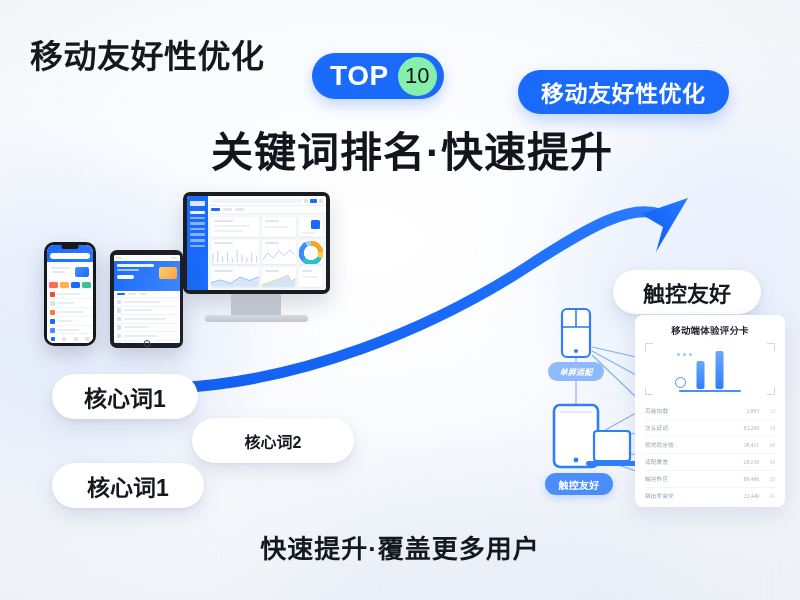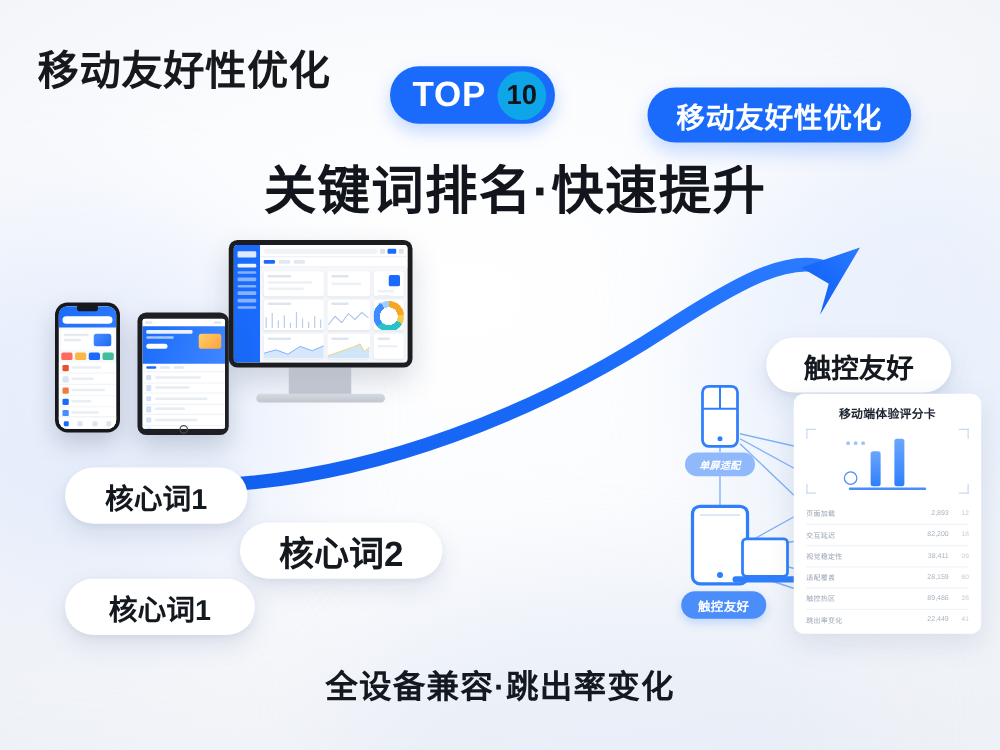--- a/index.html
+++ b/index.html
@@ -66,24 +66,24 @@
     color: #ffffff;
     font-size: 28px;
     font-weight: 700;
     letter-spacing: .6px;
     line-height: 1;
     margin-right: 9px;
   }
   .top-badge .top-num {
     width: 39px; height: 39px;
     border-radius: 50%;
-    background: #0ea5e9;
+    background: #86efac;
     color: #10141b;
     font-size: 22px;
-    font-weight: 700;
+    font-weight: 400;
     display: flex;
     align-items: center;
     justify-content: center;
     line-height: 1;
   }
   .head-pill {
     position: absolute;
     left: 518px; top: 48px;
     height: 44px;
     padding: 0 23px;
@@ -252,21 +252,21 @@
     align-items: center;
     justify-content: center;
     background: #ffffff;
     border-radius: 40px;
     color: #14181f;
     font-weight: 700;
     box-shadow: 0 8px 20px rgba(60,85,130,.13), 0 2px 5px rgba(60,85,130,.07);
     white-space: nowrap;
   }
   .pill-kw1 { left: 52px;  top: 374px; width: 146px; height: 45px; font-size: 23px; }
-  .pill-kw2 { left: 192px; top: 418px; width: 162px; height: 45px; font-size: 28px; }
+  .pill-kw2 { left: 192px; top: 418px; width: 162px; height: 45px; font-size: 16px; }
   .pill-kw3 { left: 52px;  top: 463px; width: 152px; height: 45px; font-size: 23px; }
   .pill-layout { left: 374px; top: 345px; width: 152px; height: 44px; font-size: 22px; }
   .pill-touch  { left: 613px; top: 270px; width: 148px; height: 44px; font-size: 22px; }
 
   
   .right-panel {
     position: absolute;
     left: 540px; top: 305px;
     width: 250px; height: 210px;
   }
@@ -290,20 +290,21 @@
   
   .score-card {
     position: absolute;
     left: 95px; top: 10px;
     width: 150px; height: 192px;
     background: #ffffff;
     border-radius: 8px;
     box-shadow: 0 8px 22px rgba(60,85,130,.13);
     padding: 8px 10px;
     box-sizing: border-box;
+    font-family: Liberation Serif, serif;
   }
   .sc-title {
     text-align: center;
     font-size: 9.5px;
     font-weight: 700;
     color: #1d2330;
     letter-spacing: .2px;
   }
   .sc-chart {
     position: relative;
@@ -648,14 +649,14 @@
         </div>
         <div class="sc-row" style="border-bottom:none;">
           <span class="sc-lbl">跳出率变化</span>
           <span class="sc-val">22,449</span>
           <span class="sc-delta">41</span>
         </div>
       </div>
     </div>
   </div>
 
-  <div class="footer">全设备兼容·跳出率变化</div>
+  <div class="footer">快速提升·覆盖更多用户</div>
 </div>
 
 </body></html>

